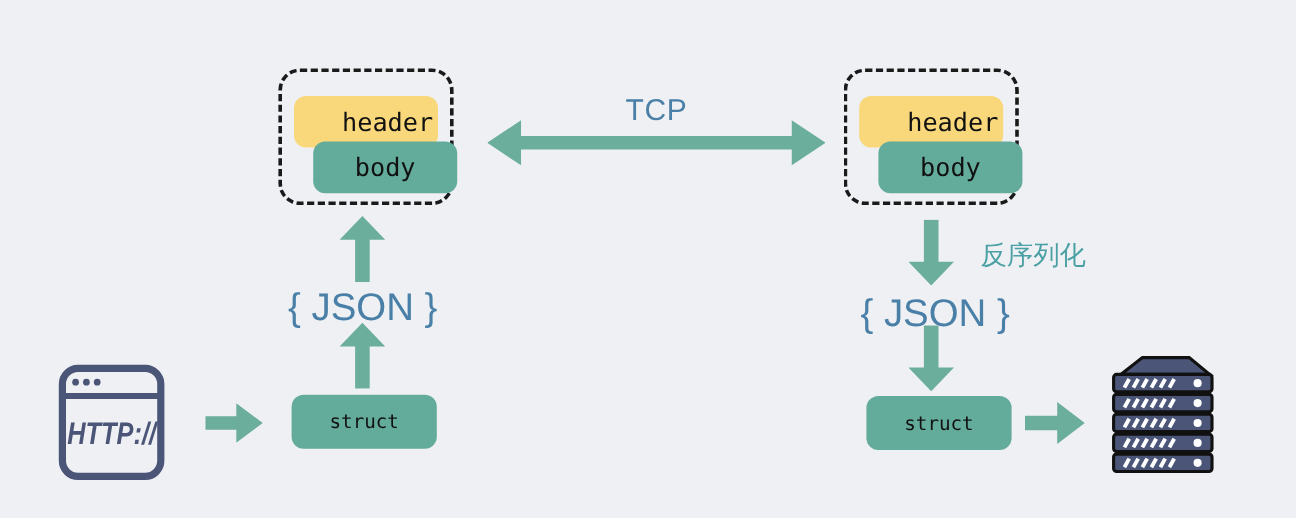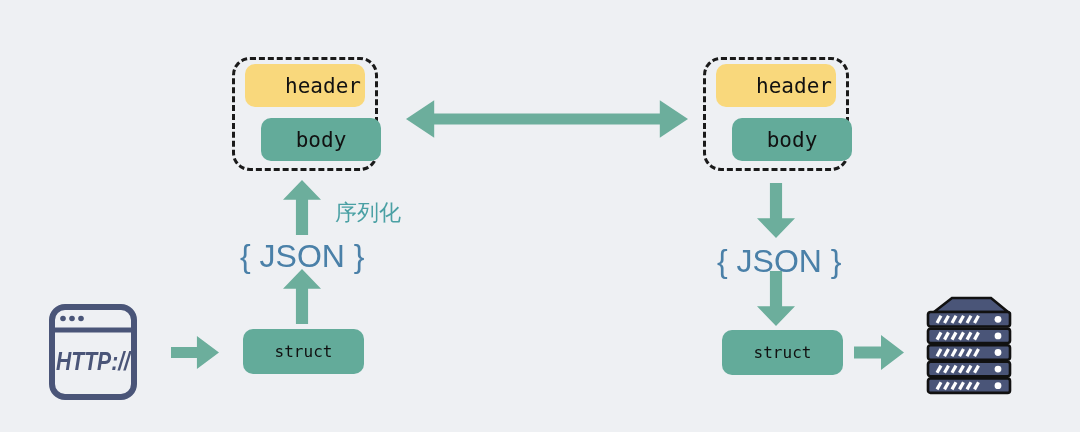--- a/index.html
+++ b/index.html
@@ -31,21 +31,21 @@
     border: 3px dashed var(--dash-border);
     border-radius: 18px;
   }
   .packet .slot {
     position: absolute; left: 10px; width: 120px; height: 43px;
     border-radius: 10px;
     display: flex; align-items: center; justify-content: center;
     font-family: "DejaVu Sans Mono", "Liberation Mono", monospace;
     font-size: 21px; color: var(--box-text);
   }
-  .slot.header { top: 4px; background: var(--header-yellow); padding-left: 36px; }
+  .slot.header { top: 20px; background: var(--header-yellow); padding-left: 36px; }
   .slot.body   { top: 58px; background: var(--teal-box); margin-left: 16px; }
 
   
   .struct-box {
     width: 121px; height: 45px;
     background: var(--teal-box);
     border-radius: 10px;
     display: flex; align-items: center; justify-content: center;
     font-family: "DejaVu Sans Mono", "Liberation Mono", monospace;
     font-size: 16px; color: var(--box-text);
@@ -95,44 +95,45 @@
   <div class="abs struct-box" style="left:243px; top:329px;">
     <span>struct</span>
   </div>
 
   <div class="abs arrow arrow-up" style="left:283px; top:269px; width:38px; height:55px;"></div>
 
   <div class="abs json-label" style="left:240px; top:238px;">{ JSON }</div>
 
   <div class="abs arrow arrow-up" style="left:283px; top:180px; width:38px; height:55px;"></div>
 
-  <div class="abs process-label" style="left:335px; top:198px;">序列化</div>
 
   <div class="abs packet" style="left:232px; top:57px;">
     <div class="slot header">
       <span>header</span>
     </div>
     <div class="slot body">
       <span>body</span>
     </div>
   </div>
 
+  <div class="abs tcp-label" style="left:406px; top:78px;">TCP</div>
   <div class="abs arrow arrow-double" style="left:406px; top:99px; width:282px; height:40px;"></div>
 
   <div class="abs packet" style="left:703px; top:57px;">
     <div class="slot header">
       <span>header</span>
     </div>
     <div class="slot body">
       <span>body</span>
     </div>
   </div>
 
   <div class="abs arrow arrow-down" style="left:757px; top:183px; width:38px; height:55px;"></div>
 
+  <div class="abs process-label" style="left:817px; top:198px;">反序列化</div>
 
   <div class="abs json-label" style="left:717px; top:243px;">{ JSON }</div>
 
   <div class="abs arrow arrow-down" style="left:757px; top:271px; width:38px; height:55px;"></div>
 
   <div class="abs struct-box" style="left:722px; top:330px;">
     <span>struct</span>
   </div>
 
   <div class="abs arrow arrow-right" style="left:854px; top:335px; width:50px; height:35px;"></div>

